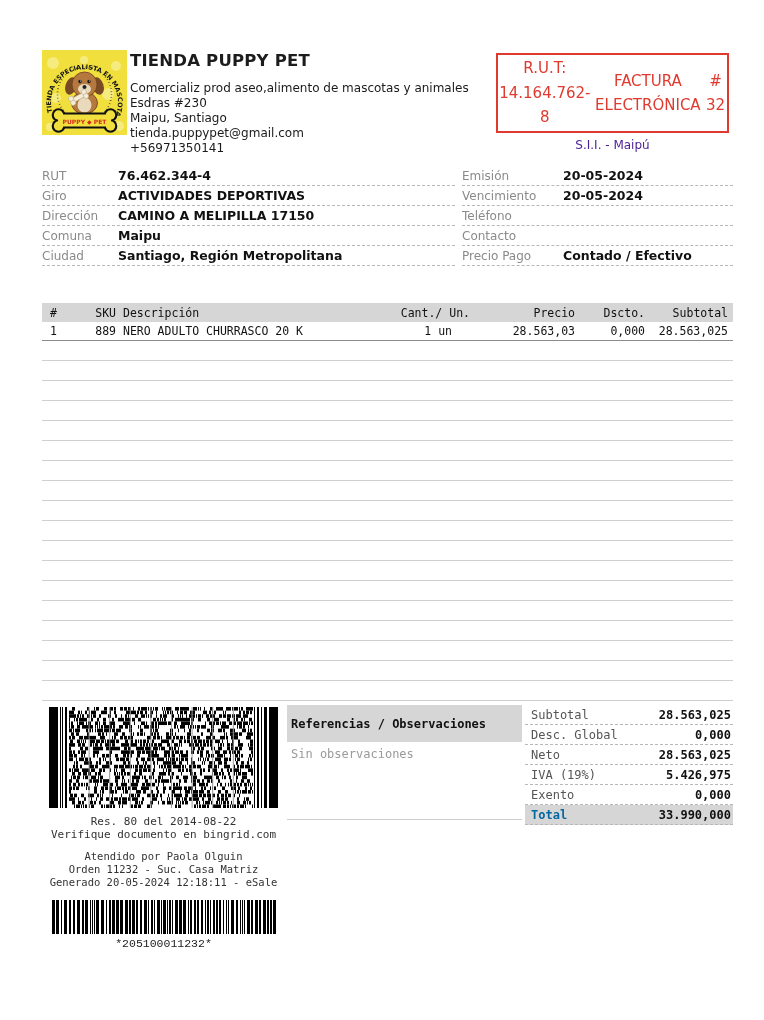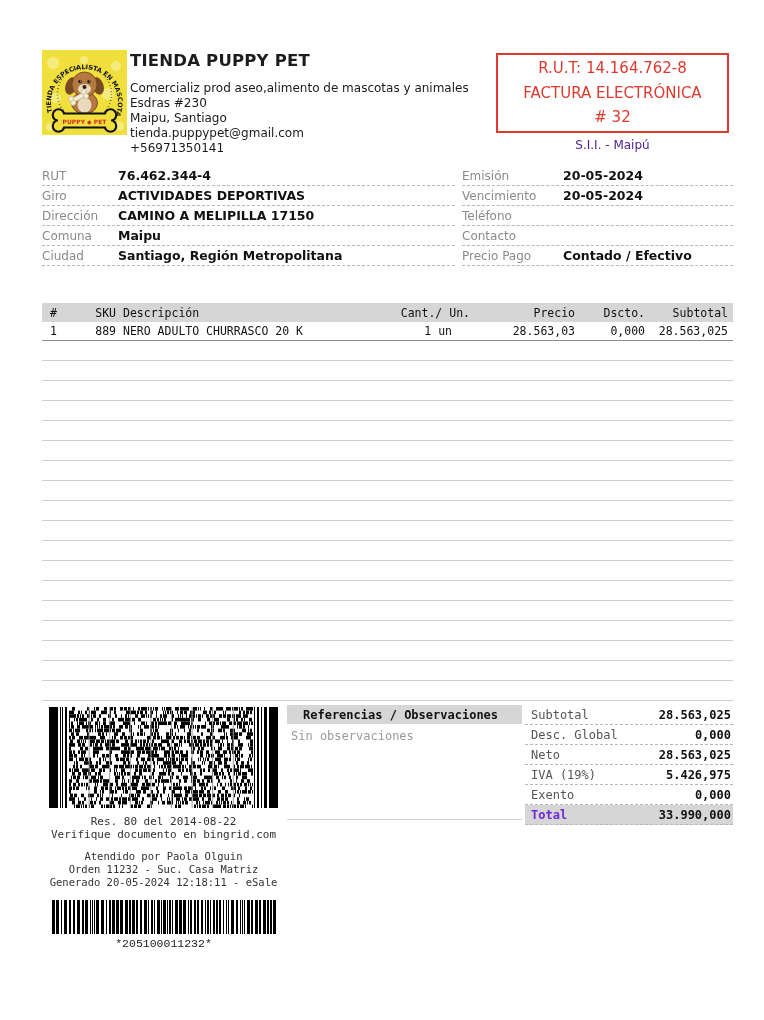--- a/index.html
+++ b/index.html
@@ -5,21 +5,21 @@
   html,body{margin:0;padding:0;background:#fff;}
   body{width:764px;height:1020px;position:relative;font-family:"DejaVu Sans",sans-serif;color:#111;overflow:hidden;}
 
   
   .logo{position:absolute;left:42px;top:50px;width:85px;height:85px;}
   .company{position:absolute;left:130px;top:51px;width:360px;}
   .company-name{font-size:16.5px;font-weight:bold;color:#1c1c1c;margin-bottom:11px;letter-spacing:.2px;}
   .company-line{font-size:12px;line-height:15px;color:#1a1a1a;}
 
   .doc-box{position:absolute;left:496px;top:53px;width:229px;height:76px;border:2px solid #e0392e;
-    display:flex;flex-direction:column;justify-content:center;align-items:center;text-align:center;
+    display:flex;flex-direction:row;justify-content:center;align-items:center;text-align:center;
     color:#e0392e;font-size:15px;line-height:24.5px;}
   .sii{position:absolute;left:496px;top:138px;width:233px;text-align:center;font-size:12px;color:#4c1d95;}
 
   
   .fields-left{position:absolute;left:42px;top:166px;width:413px;}
   .fields-right{position:absolute;left:462px;top:166px;width:271px;}
   .frow{display:flex;height:19px;align-items:center;border-bottom:1px dashed #b8b8b8;}
   .frow .lab{font-size:12px;color:#8a8a8a;flex-shrink:0;}
   .fields-left .lab{width:76px;}
   .fields-right .lab{width:101px;}
@@ -47,30 +47,30 @@
   .stamp-line{font-size:11px;line-height:13px;}
   .stamp-line.first{margin-top:7px;}
   .info-block{margin-top:9px;}
   .info-line{font-size:10.5px;line-height:13px;}
   .code39{display:block;margin:11px auto 0;}
   .code-text{font-size:11.5px;margin-top:3px;color:#222;font-family:Liberation Mono, monospace;}
 
   
   .ref-col{position:absolute;left:287px;top:705px;width:235px;height:114px;border-bottom:1px solid #cfcfcf;
     font-family:"DejaVu Sans Mono",monospace;}
-  .ref-head{height:19px;background:#d6d6d6;font-weight:bold;font-size:12px;display:flex;align-items:center;padding-left:16px;}
+  .ref-head{height:37px;background:#d6d6d6;font-weight:bold;font-size:12px;display:flex;align-items:center;padding-left:4px;}
   .ref-body{font-size:12px;color:#9a9a9a;padding:5px 0 0 4px;}
 
   
   .totals{position:absolute;left:525px;top:705px;width:208px;font-family:"DejaVu Sans Mono",monospace;font-size:12px;}
   .t-row{display:flex;height:19px;align-items:center;border-bottom:1px dashed #b8b8b8;padding-left:6px;}
   .t-lab{color:#555;flex:1;}
   .t-val{font-weight:bold;color:#111;padding-right:2px;}
   .t-row.total{background:#d6d6d6;}
-  .t-row.total .t-lab{color:#6d28d9;font-weight:bold;}
+  .t-row.total .t-lab{color:#0369a1;font-weight:bold;}
 </style>
 </head>
 <body>
 
 <div class="page">
 
   <svg class="logo" viewBox="0 0 85 85">
     <rect width="85" height="85" fill="#f0df3c"></rect>
     <circle cx="11" cy="13" r="6" fill="#f6ec7d"></circle>
     <circle cx="74" cy="16" r="5" fill="#f6ec7d"></circle>

